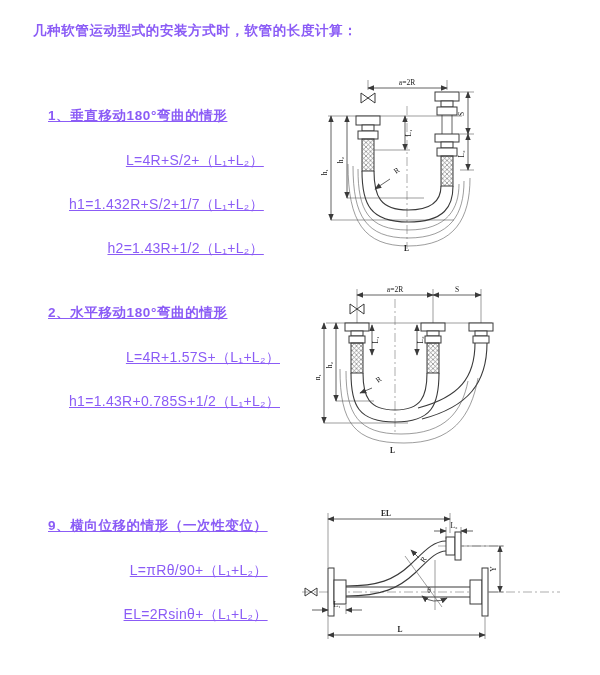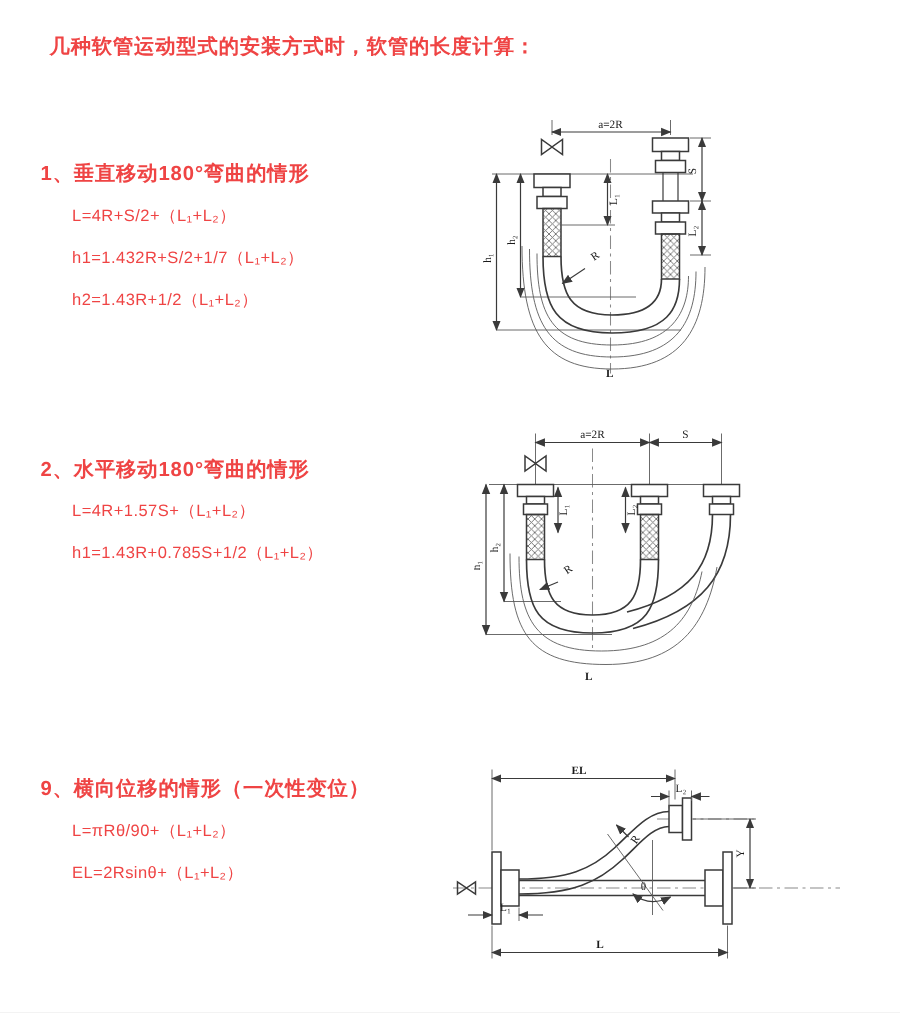--- a/index.html
+++ b/index.html
@@ -1,25 +1,25 @@
 <!DOCTYPE html>
 <html><head>
 <meta charset="utf-8">
 <style>
   html,body{margin:0;padding:0;background:#e9e9e9;}
   .page{
     position:relative;width:600px;height:675px;background:#ffffff;
-    font-family:"Liberation Sans","DejaVu Sans",sans-serif;color:#ef4444;
+    font-family:"Liberation Sans","DejaVu Sans",sans-serif;color:#8b5cf6;
     overflow:hidden;margin:0 auto;
   }
   .title{position:absolute;left:33px;top:22px;font-size:13.5px;font-weight:700;letter-spacing:.6px;}
-  .section{position:absolute;left:27px;}
+  .section{position:absolute;left:48px;text-decoration:underline;}
   .sec1{top:106px;} .sec2{top:303px;} .sec3{top:516px;}
   .heading{font-size:13.5px;font-weight:700;letter-spacing:.6px;line-height:20px;}
-  .formula{font-size:11px;font-weight:400;letter-spacing:.3px;line-height:20px;margin:8px 0 0 21px;}
+  .formula{font-size:14px;font-weight:400;letter-spacing:.3px;line-height:20px;margin:24px 0 0 21px;text-align:right;}
   .diag{position:absolute;}
   .dg1{left:312px;top:66px;} .dg2{left:316px;top:283px;} .dg3{left:298px;top:503px;}
   svg{display:block;}
   svg text{font-family:"Liberation Serif","DejaVu Serif",serif;fill:#1a1a1a;font-size:7.5px;}
   .d-line{stroke:#3a3a3a;stroke-width:.8;fill:none;}
   .x-line{stroke:#5a5a5a;stroke-width:.6;fill:none;}
   .t-line{stroke:#3a3a3a;stroke-width:1.1;fill:none;}
   .fit{fill:#fff;stroke:#3a3a3a;stroke-width:1;}
   .braid{stroke:#3a3a3a;stroke-width:1;}
   .cl{stroke:#8a8a8a;stroke-width:.7;stroke-dasharray:9 3 2 3;fill:none;}

